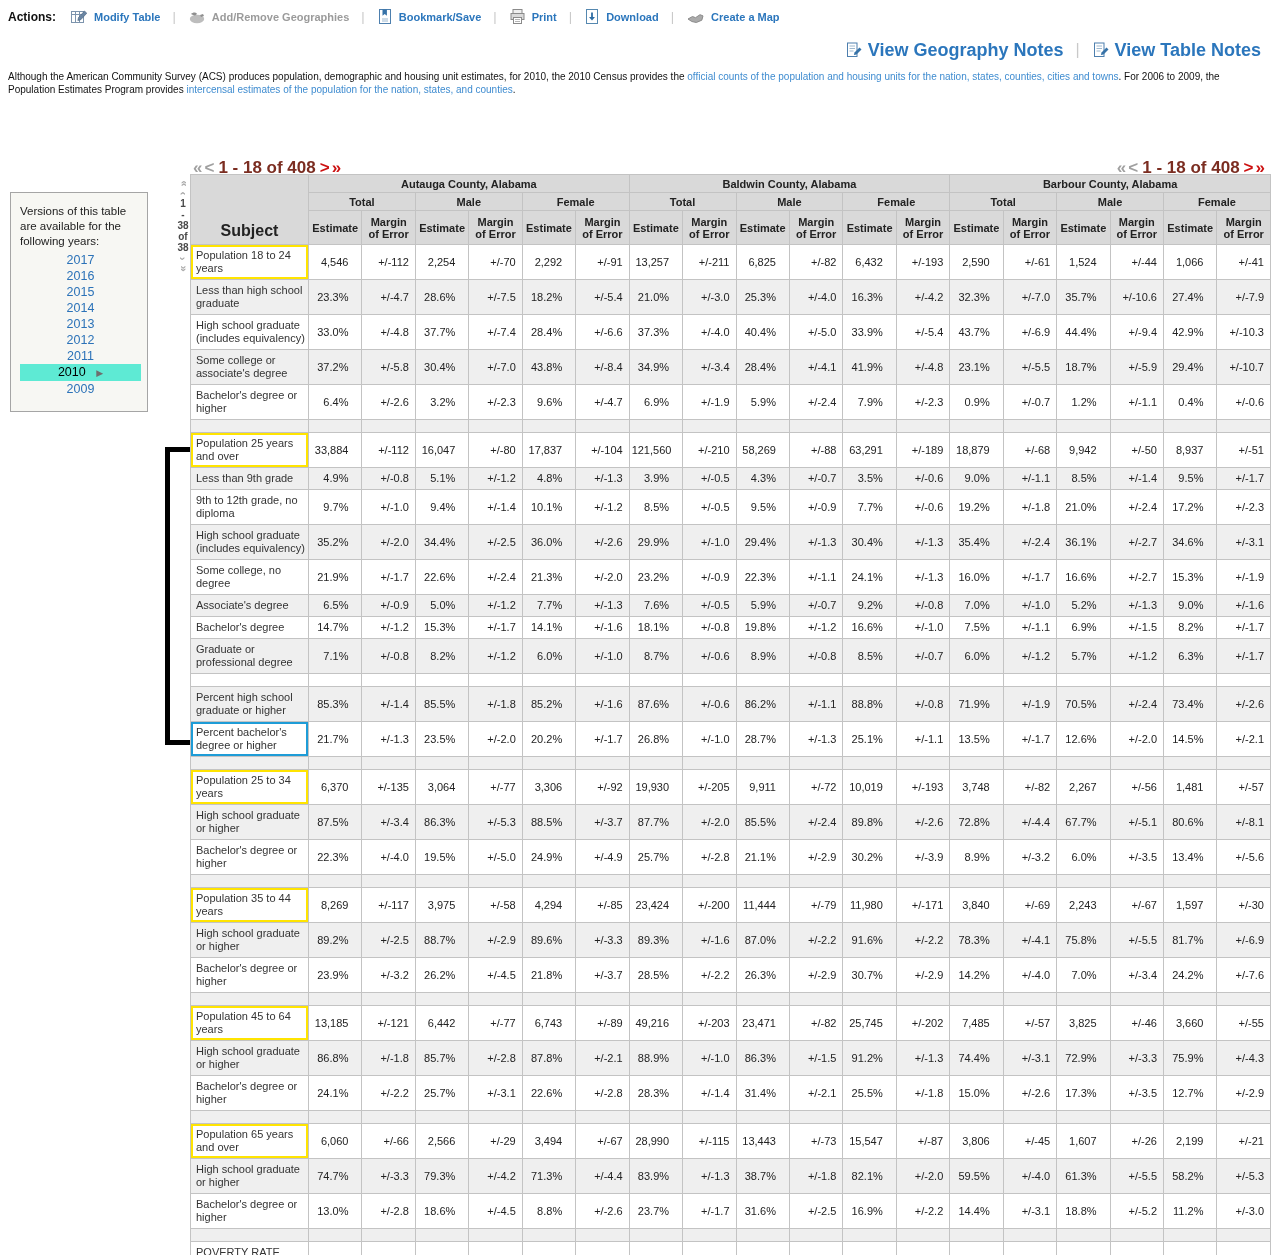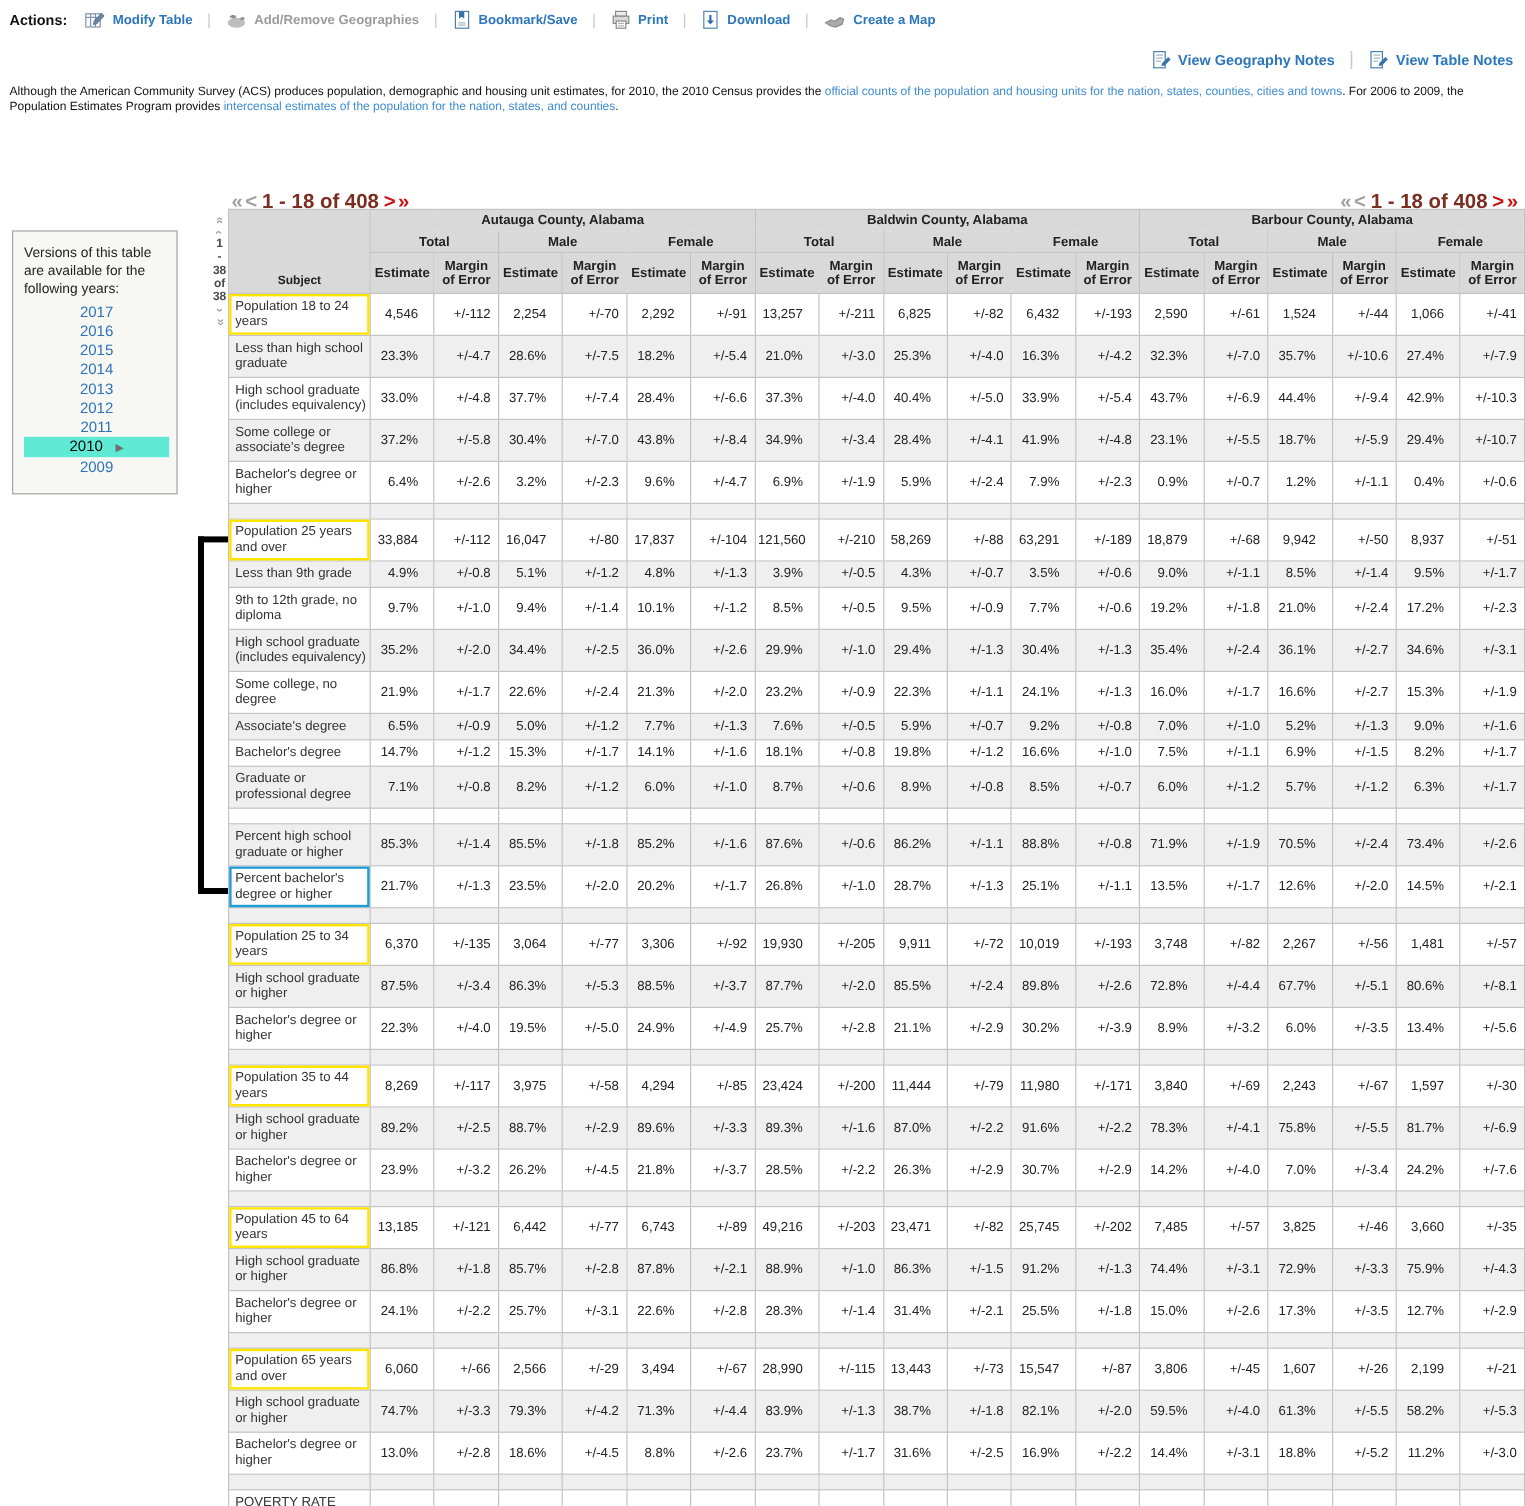--- a/index.html
+++ b/index.html
@@ -16,21 +16,21 @@
   .actions-bar{display:flex;align-items:center;padding:7px 8px 4px 8px;height:30px;}
   .actions-label{font-weight:bold;font-size:12px;color:#111;margin-right:14px;}
   .actions-items{display:flex;align-items:center;}
   .act-item{display:flex;align-items:center;gap:6px;font-size:11px;font-weight:bold;
     color:var(--link);text-decoration:none;cursor:pointer;white-space:nowrap;}
   .act-item.disabled{color:var(--dis);cursor:default;}
   .act-sep{color:#c9c9c9;margin:0 12px;font-size:13px;}
   .icon{display:inline-block;line-height:0;}
   
   .notes-row{display:flex;justify-content:flex-end;align-items:center;padding:12px 10px 0 0;height:28px;}
-  .note-link{display:flex;align-items:center;gap:6px;font-size:12px;font-weight:bold;
+  .note-link{display:flex;align-items:center;gap:6px;font-size:18px;font-weight:bold;
     color:var(--link);text-decoration:none;cursor:pointer;}
   .note-sep{color:#c9c9c9;margin:0 12px;}
   
   .intro{margin:12px 8px 16px 8px;font-size:10px;line-height:13px;color:#111;}
   .ilink{color:#3f8cd0;text-decoration:none;cursor:pointer;}
   
   .main{position:relative;width:1271px;height:1150px;margin-top:0;}
   
   .versions-box{position:absolute;left:10px;top:80px;width:138px;
     border:1px solid #a5a5a5;background:#f7f7f3;padding:11px 6px 14px 9px;}
@@ -55,21 +55,21 @@
   .rot-up{transform:rotate(-90deg);}
   .rot-dn{transform:rotate(90deg);}
   
   .table-wrap{position:absolute;left:190px;top:62px;width:1081px;}
   table{border-collapse:collapse;table-layout:fixed;width:1081px;background:#fff;}
   th,td{border:1px solid #c3c3c3;font-size:11px;overflow:hidden;}
   thead th{background:var(--hdr);font-weight:bold;text-align:center;padding:2px 2px;color:#222;}
   th.county{height:18px;}
   th.sex{height:18px;}
   th.measure{height:34px;vertical-align:middle;line-height:12px;}
-  th.subject-head{vertical-align:bottom;padding-bottom:4px;font-size:10px;}
+  th.subject-head{vertical-align:bottom;padding-bottom:4px;font-size:16px;}
   td.subject{padding:4px 3px 4px 5px;line-height:13px;color:#333;vertical-align:middle;}
   td.val{text-align:right;vertical-align:middle;line-height:13px;color:#222;}
   td.est{padding:4px 13px 4px 2px;}
   td.moe{padding:4px 6px 4px 2px;}
   tr.shade td{background:var(--stripe);}
   tr.spacer td{height:13px;padding:0;}
   td.hl{position:relative;}
   td.hl::after{content:"";position:absolute;top:-3px;bottom:-3px;left:-3px;right:-3px;
     border:5px solid var(--hly);pointer-events:none;z-index:3;}
   td.hl-b::after{border-color:var(--hlb);}
@@ -816,21 +816,21 @@
             <td class="val moe">+/-203</td>
             <td class="val est">23,471</td>
             <td class="val moe">+/-82</td>
             <td class="val est">25,745</td>
             <td class="val moe">+/-202</td>
             <td class="val est">7,485</td>
             <td class="val moe">+/-57</td>
             <td class="val est">3,825</td>
             <td class="val moe">+/-46</td>
             <td class="val est">3,660</td>
-            <td class="val moe">+/-35</td>
+            <td class="val moe">+/-55</td>
           </tr>
           <tr class="shade">
             <td class="subject">High school graduate or higher</td>
             <td class="val est">86.8%</td>
             <td class="val moe">+/-1.8</td>
             <td class="val est">85.7%</td>
             <td class="val moe">+/-2.8</td>
             <td class="val est">87.8%</td>
             <td class="val moe">+/-2.1</td>
             <td class="val est">88.9%</td>

